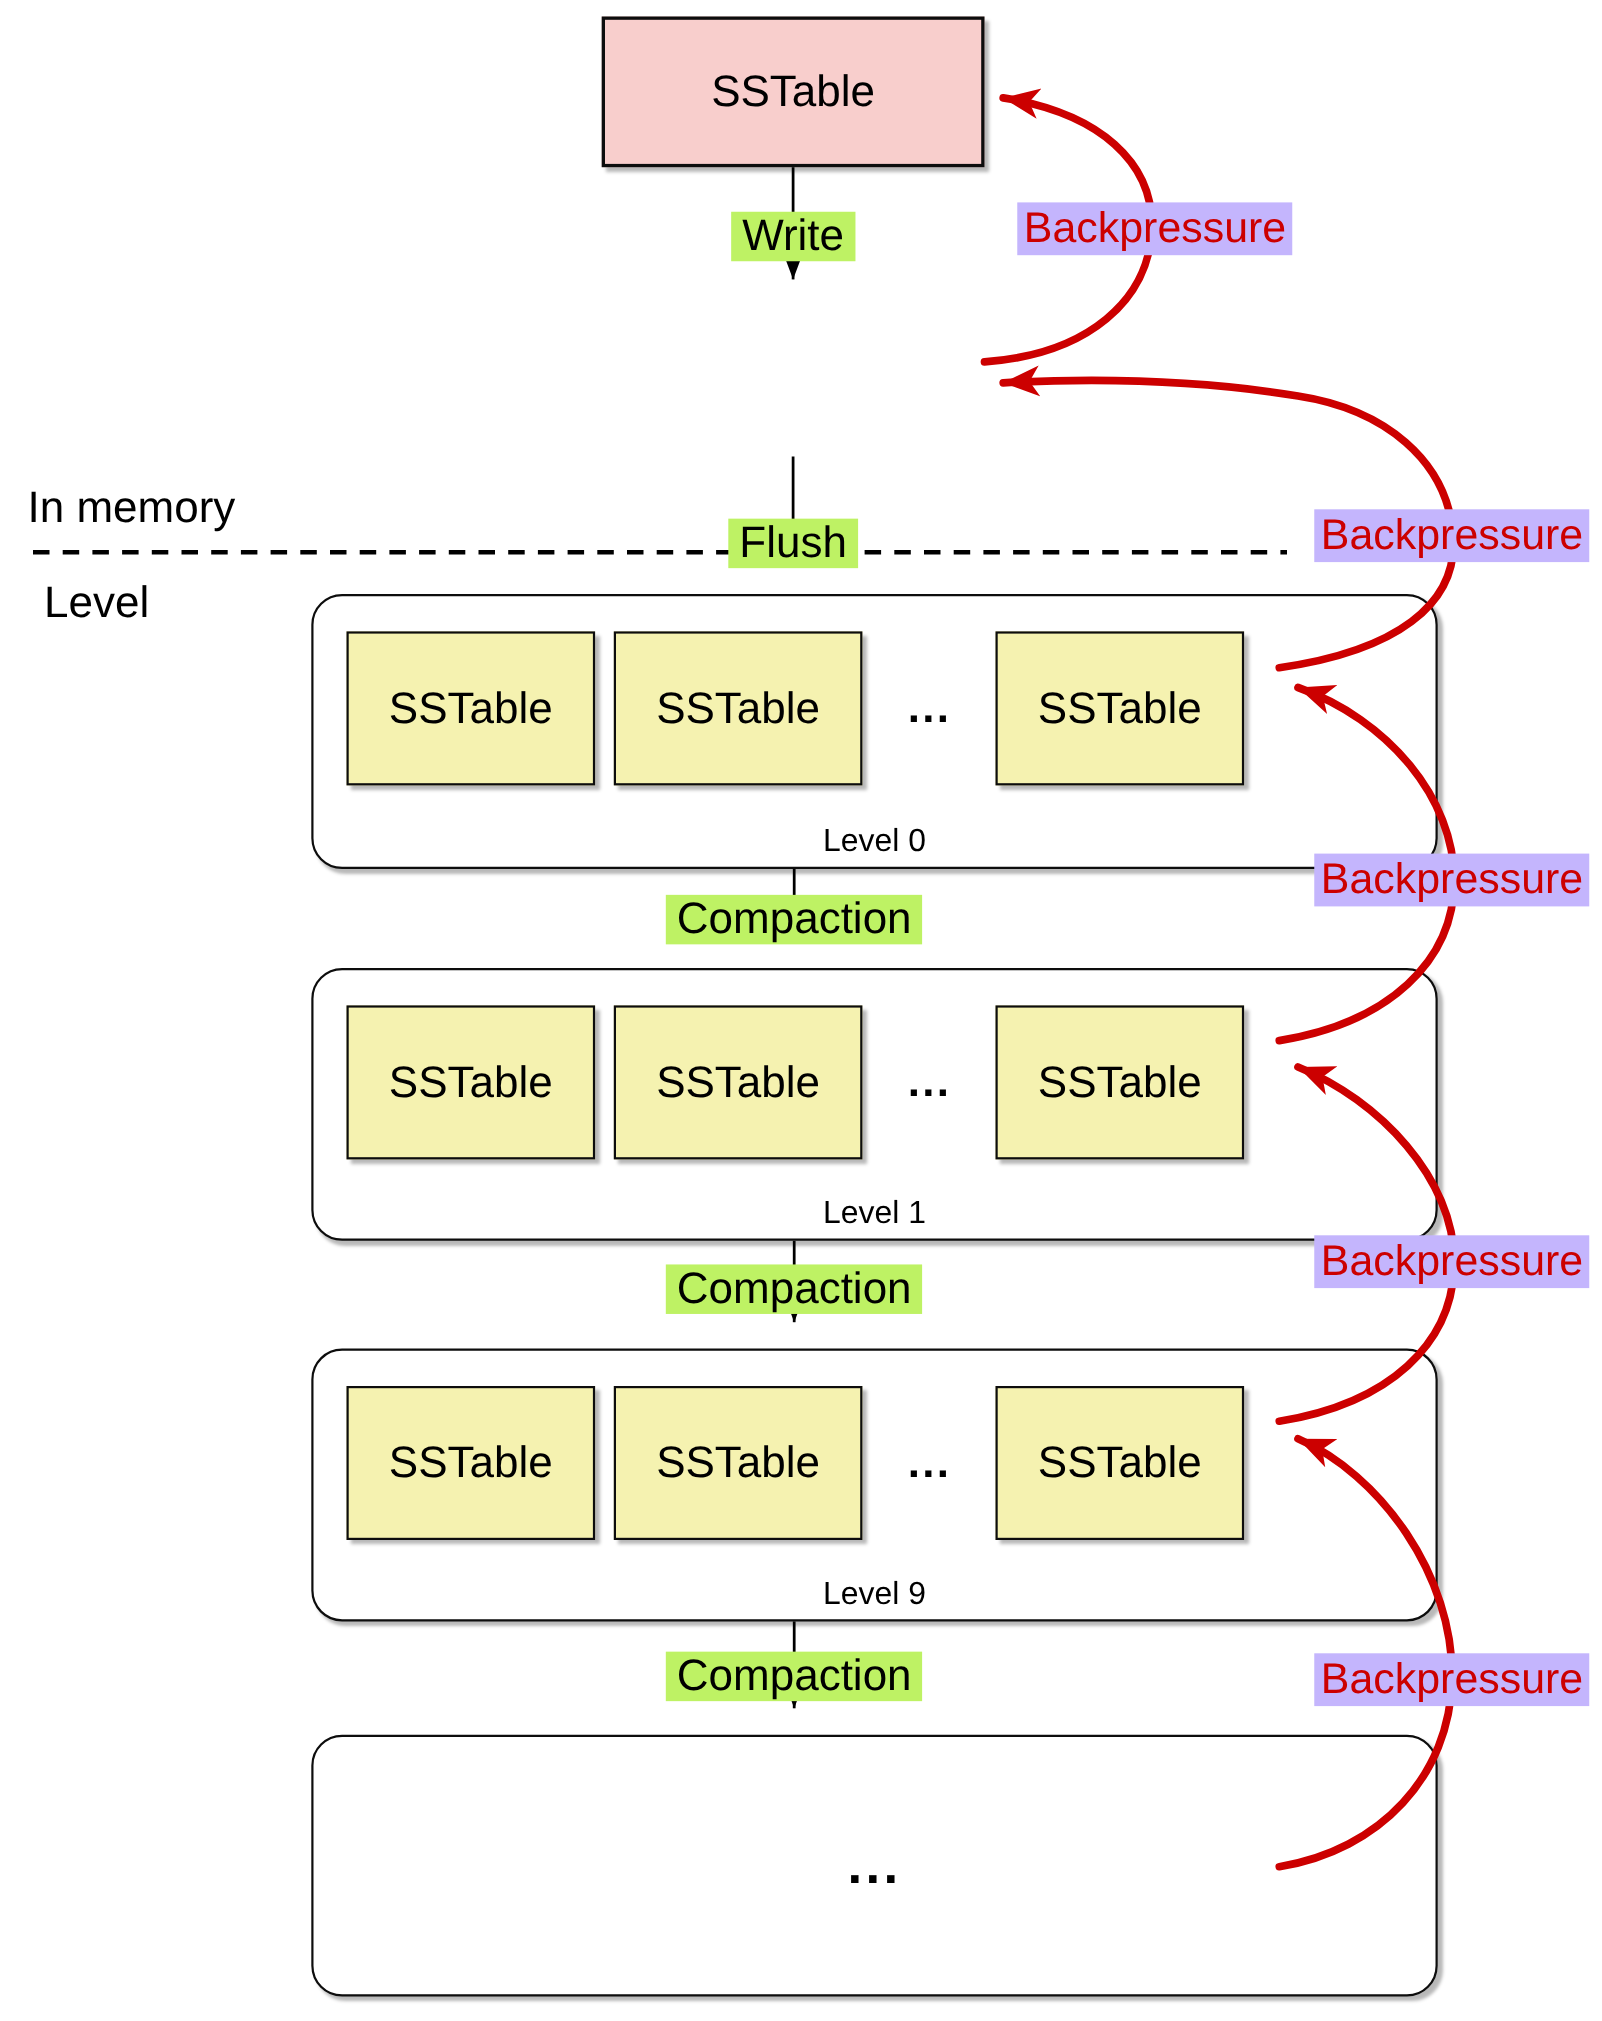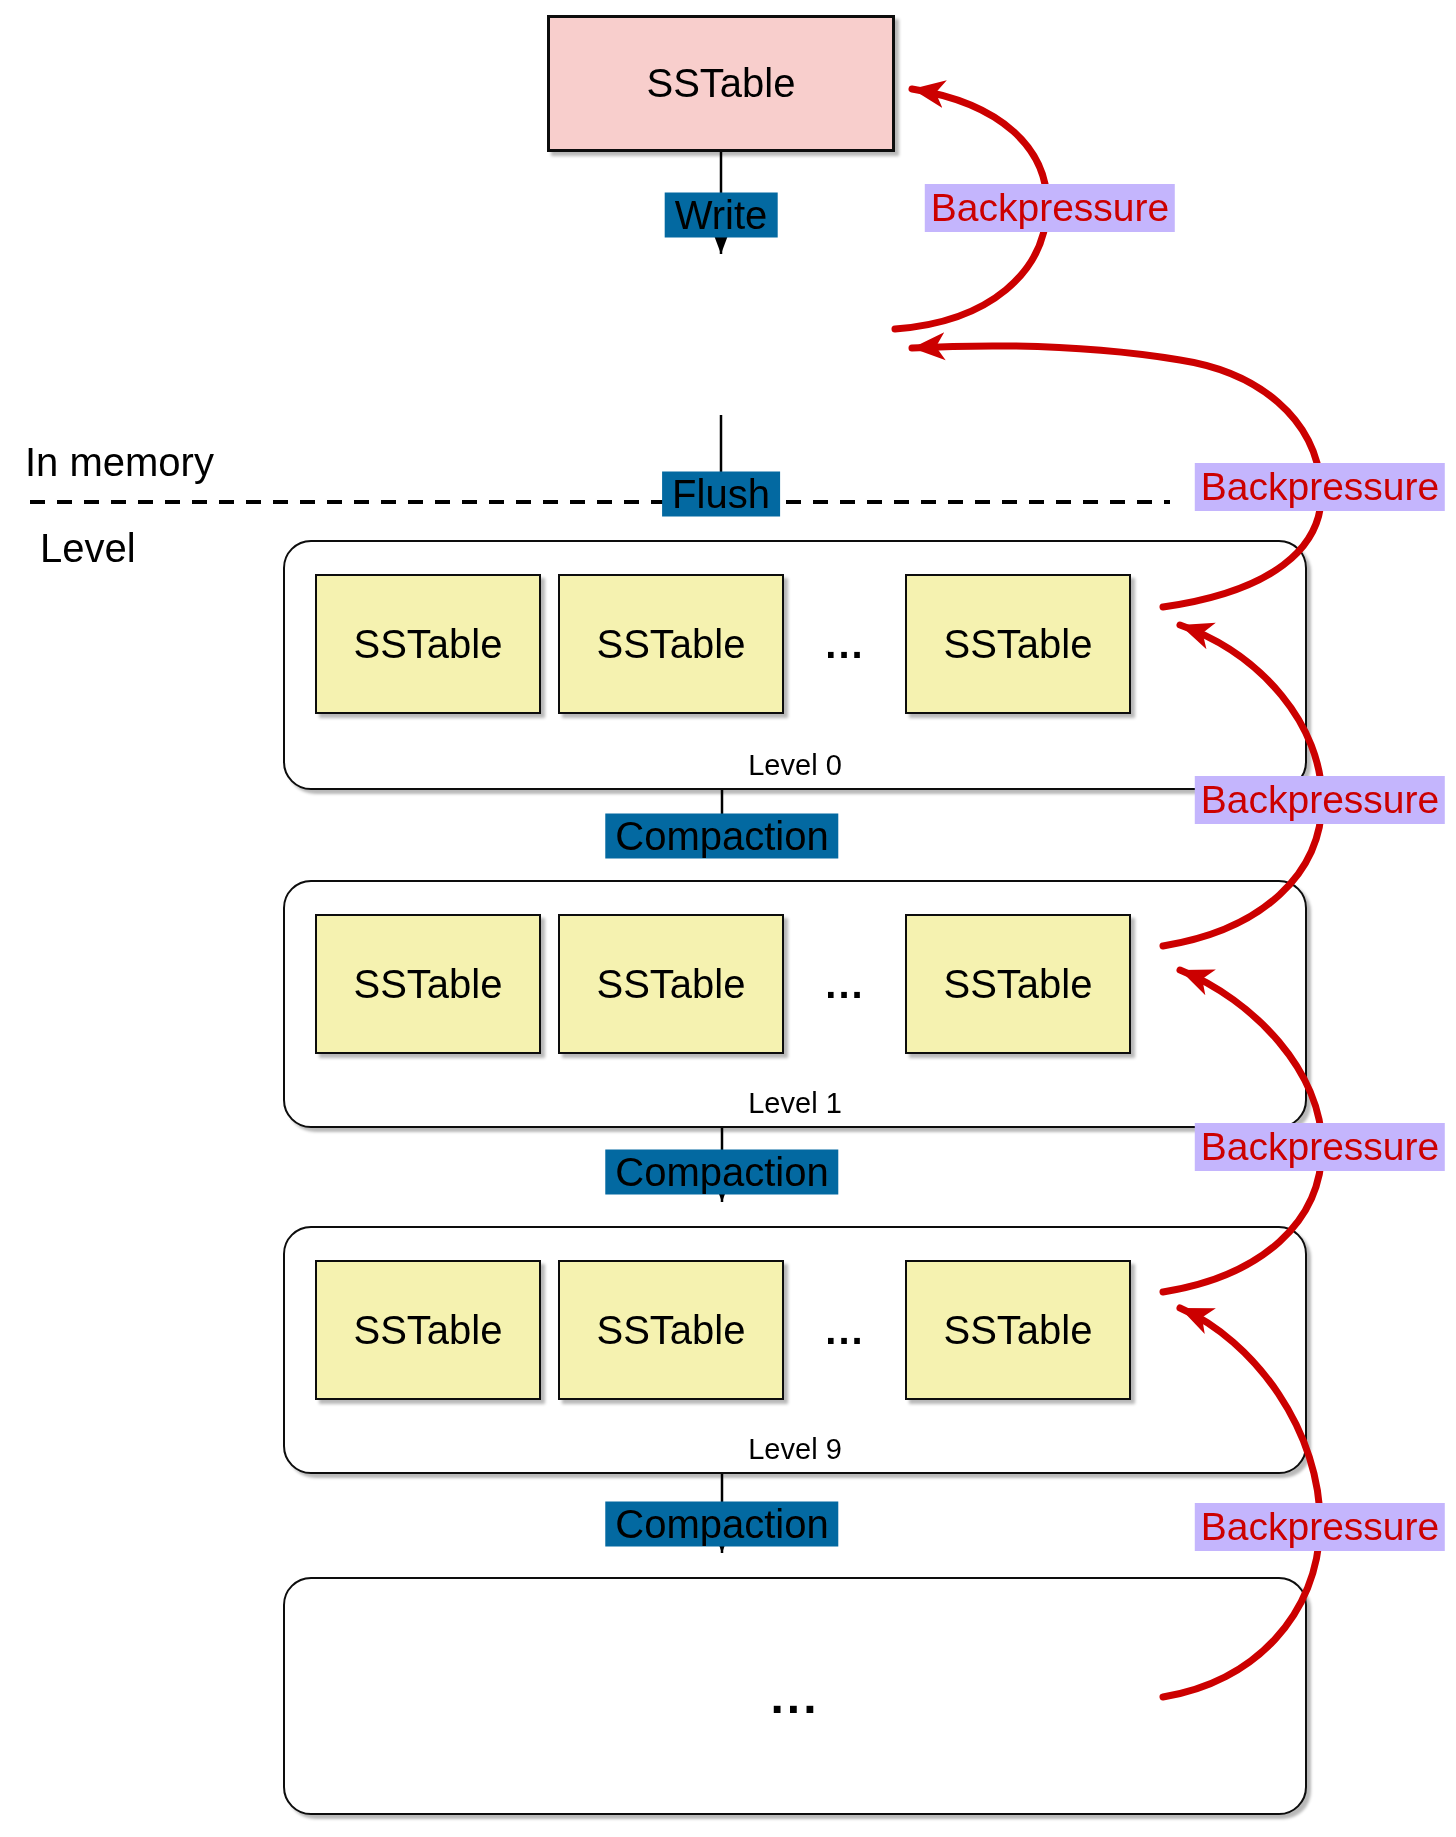--- a/index.html
+++ b/index.html
@@ -88,21 +88,21 @@
     transform: translate(-50%,-50%);
     font-size: 48px;
     font-weight: bold;
     letter-spacing: 3px;
   }
 
   
   .flow-label {
     transform: translate(-50%,-50%);
     font-size: 40px;
-    background: #0369a1;
+    background: #bef264;
     padding: 0 10px;
   }
   .bp-label {
     transform: translate(-50%,-50%);
     font-size: 39px;
     color: var(--backpressure-red, #cc0000);
     background: #c4b5fd;
     padding: 2px 6px;
   }
   .region-label {

